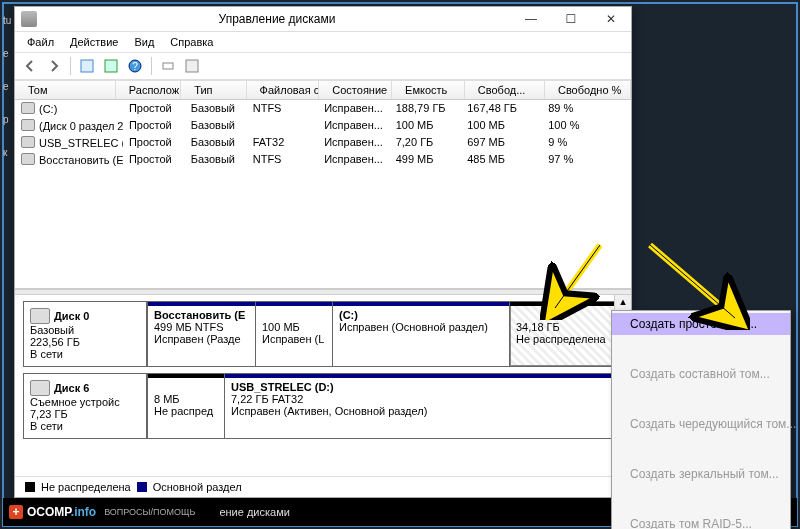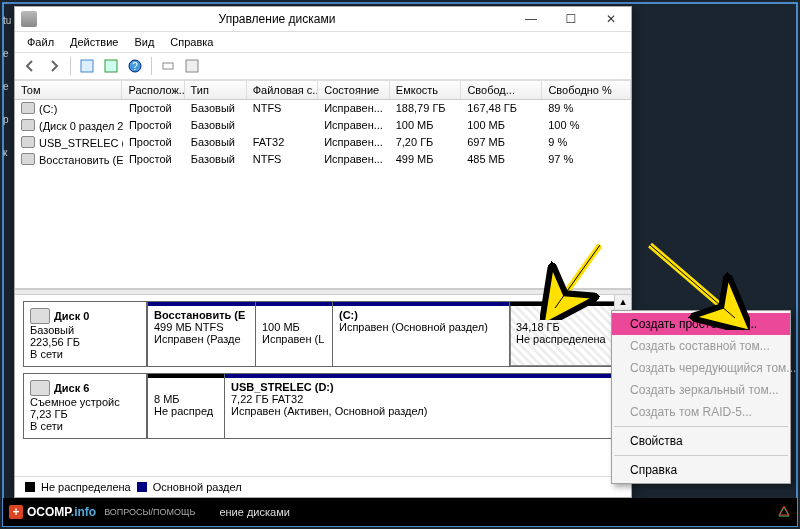--- a/index.html
+++ b/index.html
@@ -45,21 +45,21 @@
     padding: 0 6px; border-bottom:1px solid #e0e0e0;}
   .menubar span { padding: 2px 6px; }
   .toolbar { height: 26px; display:flex; align-items:center; gap:2px;
     padding: 0 4px; border-bottom:1px solid #ddd;}
   .tb-btn { width:22px; height:22px; display:flex;align-items:center;justify-content:center;
     color:#444;}
   .tb-sep{width:1px;height:18px;background:#ccc;margin:0 3px;}
   .list-view { border-bottom: 1px solid #ccc; }
   .columns { display:flex; background: linear-gradient(#fdfdfd,#efefef);
     border-top:1px solid #ddd; border-bottom:1px solid #ccc;}
-  .columns div { padding: 3px 6px; border-right:1px solid #ddd;
+  .columns div { padding: 3px 13px; border-right:1px solid #ddd;
     white-space:nowrap; overflow:hidden;}
   .col-vol{width:100px}.col-lay{width:52px}.col-type{width:52px}.col-fs{width:62px}
   .col-state{width:62px}.col-cap{width:62px}.col-free{width:72px}.col-freep{width:80px}
   .row { display:flex; }
   .row div{ padding: 2px 6px; white-space: nowrap; overflow:hidden; }
   .vol-ico{display:inline-block;width:12px;height:10px;background:#d8d8d8;
     border:1px solid #888;border-radius:2px;margin-right:4px;vertical-align:-1px;}
   .row-gap{height:120px;}
   .splitter{height:4px;background:#ebebeb;border-top:1px solid #ccc;border-bottom:1px solid #ccc;}
   .graphical{flex:1;overflow:auto;position:relative;}
@@ -75,22 +75,22 @@
   .part-sel{box-shadow: inset 0 0 0 1px #888; background: repeating-linear-gradient(45deg,#fff,#fff 3px,#eee 3px,#eee 6px);}
   .legend{padding:4px 10px;border-top:1px solid #ddd;display:flex;align-items:center;gap:6px;font-size:11px;}
   .swatch{width:10px;height:10px;display:inline-block;}
   .ctx-menu{
     position:absolute; left:611px; top:310px; width:178px;
     background:#f5f5f5; border:1px solid #a0a0a0;
     box-shadow: 3px 3px 6px rgba(0,0,0,.35);
     padding:2px 0; z-index:20; font-size:12px;
   }
   .ctx-menu .mi{padding:4px 18px; white-space:nowrap;}
-  .ctx-menu .mi.disabled{color:#9a9a9a;}
-  .ctx-menu .mi.highlight{background:#ec4899;}
+  .ctx-menu .mi.disabled{color:#9a9a9a;margin-top:28px;}
+  .ctx-menu .mi.highlight{background:#c4b5fd;}
   .ctx-menu hr{border:none;border-top:1px solid #ccc;margin:3px 2px;}
   .arrow{position:absolute;z-index:30;}
   .arrow svg{display:block;}
   .taskbar{position:absolute;left:3px;right:3px;bottom:3px;height:28px;
     background:#000;display:flex;align-items:center;color:#ddd;padding:0 6px;gap:8px;}
   .ocomp{color:#fff;font-weight:bold;font-size:12px;}
   .ocomp .plus{background:#d42;display:inline-block;width:14px;height:14px;line-height:14px;
     text-align:center;border-radius:2px;margin-right:4px;color:#fff;}
   .ocomp .info{color:#5ad;}
   .tray{margin-left:auto;font-size:11px;color:#bbb;}

